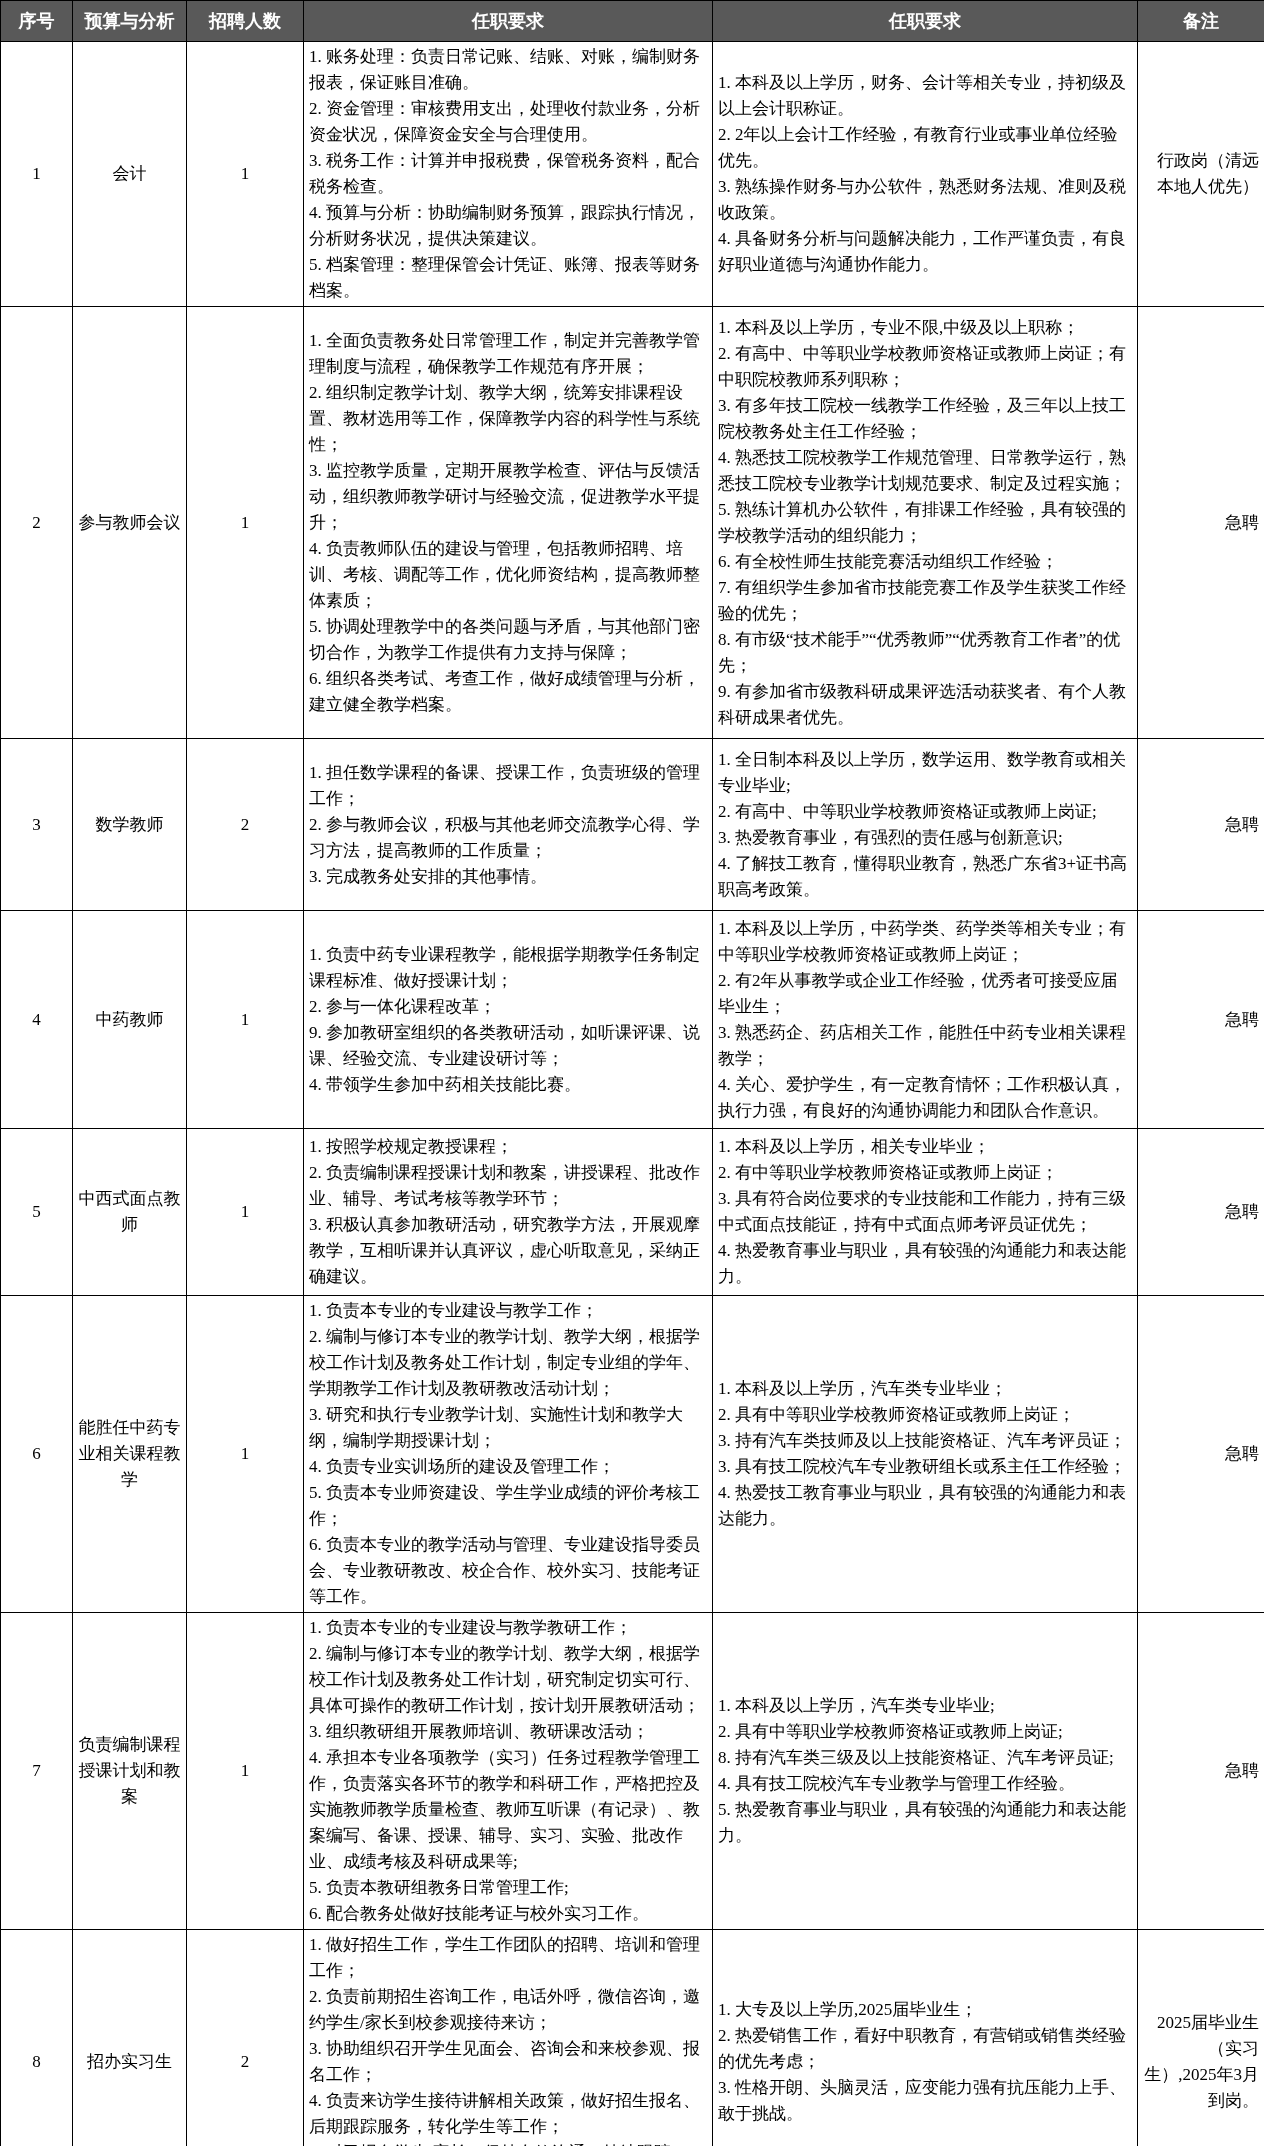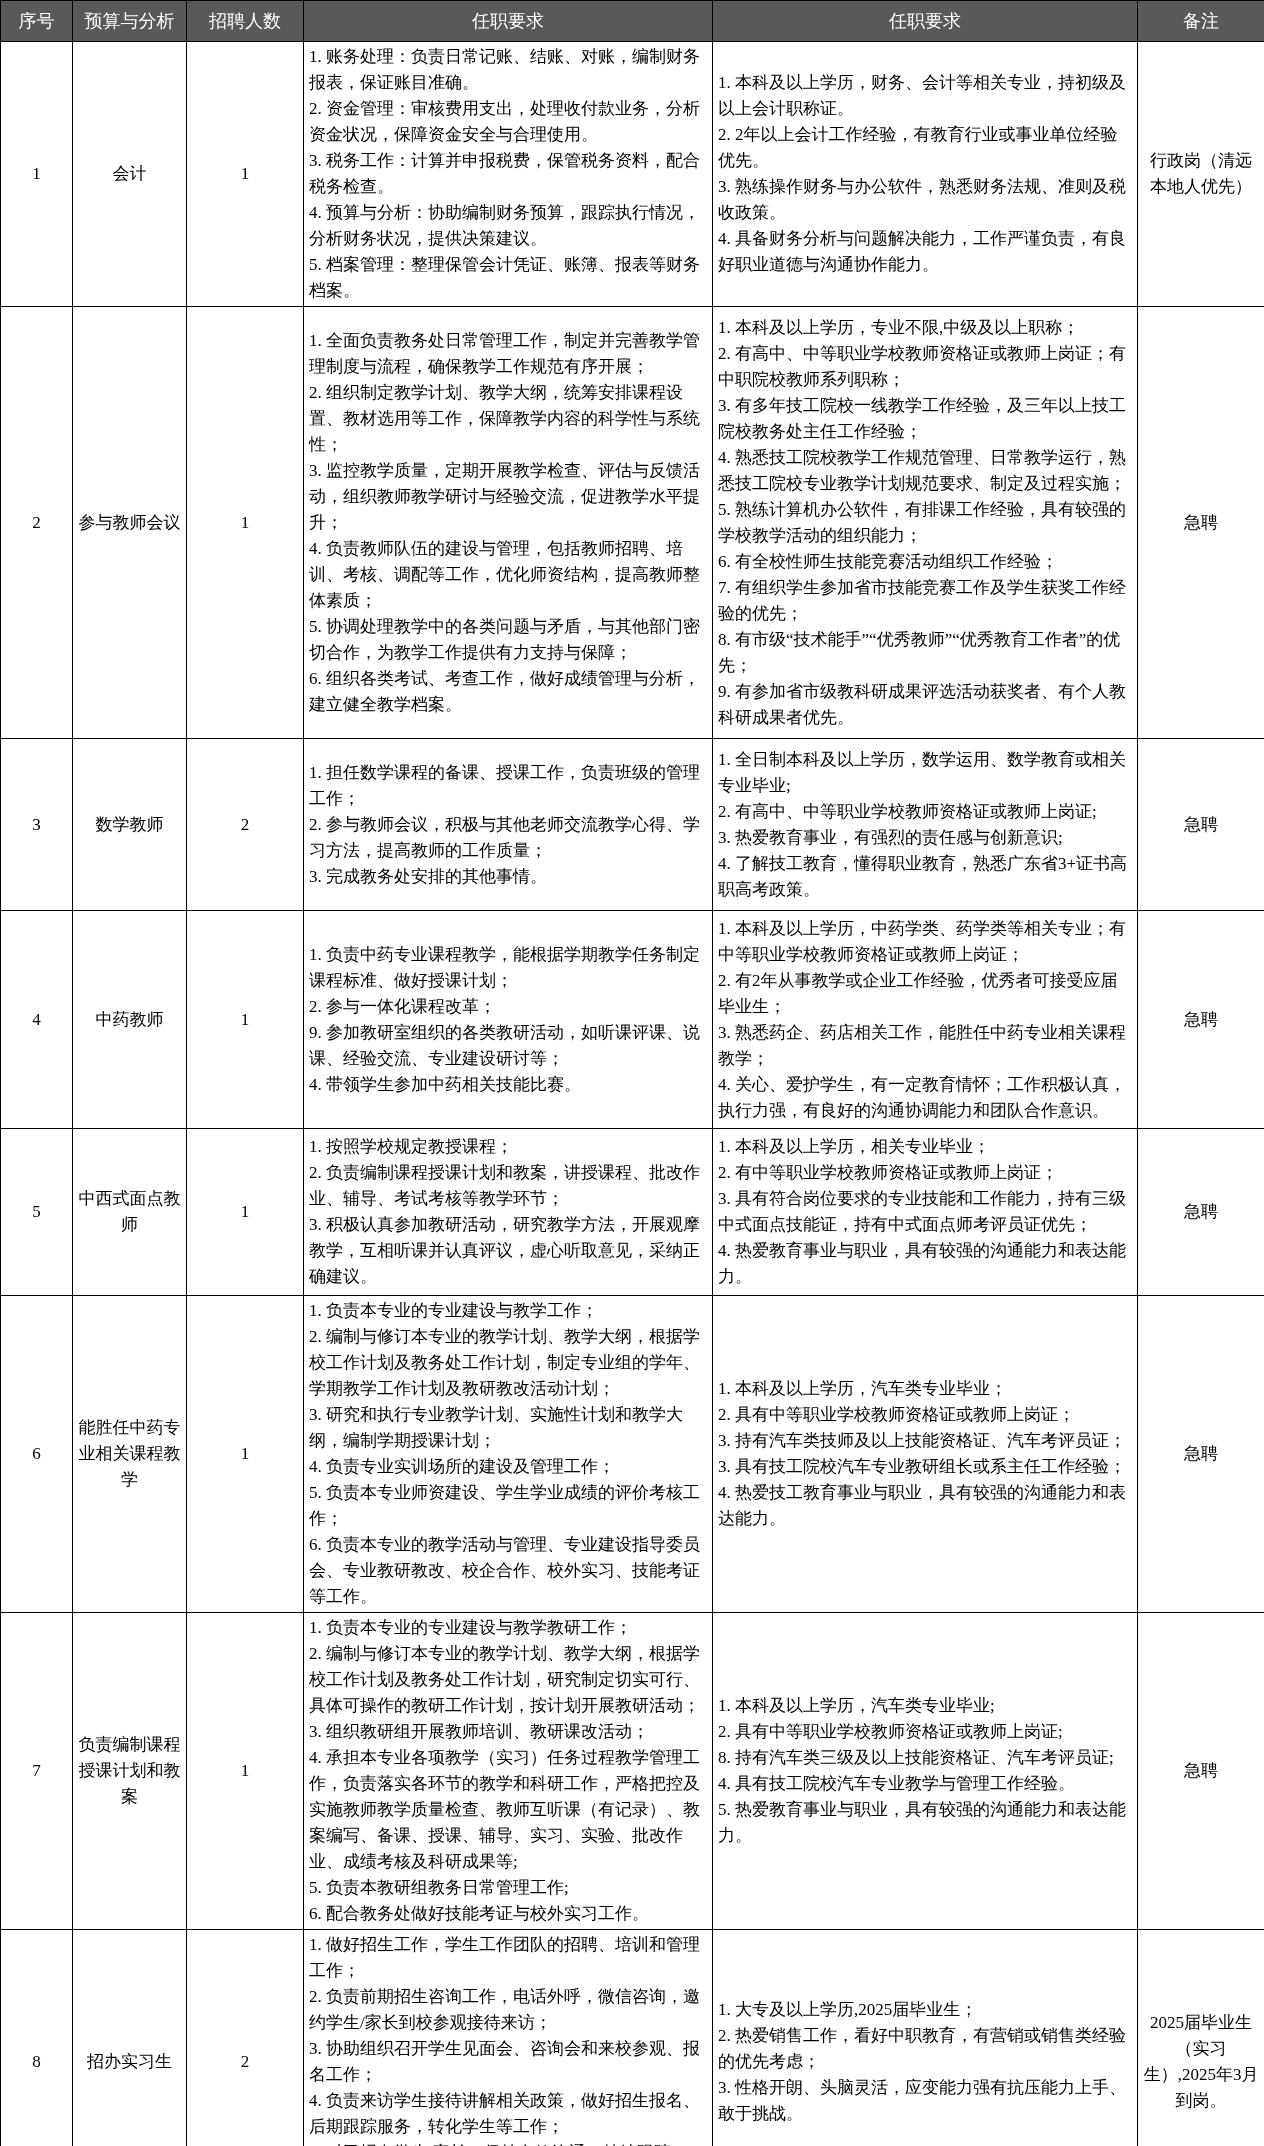--- a/index.html
+++ b/index.html
@@ -23,41 +23,41 @@
     font-size: 17px;
     line-height: 26px;
     vertical-align: middle;
     overflow: hidden;
     box-sizing: border-box;
     padding: 2px 5px;
   }
   table.job-table thead th {
     background: #595959;
     color: #ffffff;
-    font-weight: normal;
+    font-weight: bold;
     font-size: 18px;
     height: 41px;
     text-align: center;
     padding: 0 2px;
   }
   col.w-no    { width: 72px; }
   col.w-title { width: 114px; }
   col.w-count { width: 117px; }
   col.w-duty  { width: 409px; }
   col.w-req   { width: 425px; }
   col.w-note  { width: 127px; }
 
   td.center { text-align: center; }
   td.multiline {
     white-space: pre-wrap;
     text-align: left;
     font-family: Liberation Serif, serif;
   }
   td.note-cell {
-    text-align: center;
+    text-align: right;
     white-space: normal;
     margin-left: 33px;
   }
   
   tbody tr:nth-child(1) { height: 252px; }
   tbody tr:nth-child(2) { height: 432px; }
   tbody tr:nth-child(3) { height: 172px; }
   tbody tr:nth-child(4) { height: 218px; }
   tbody tr:nth-child(5) { height: 167px; }
   tbody tr:nth-child(6) { height: 309px; }

